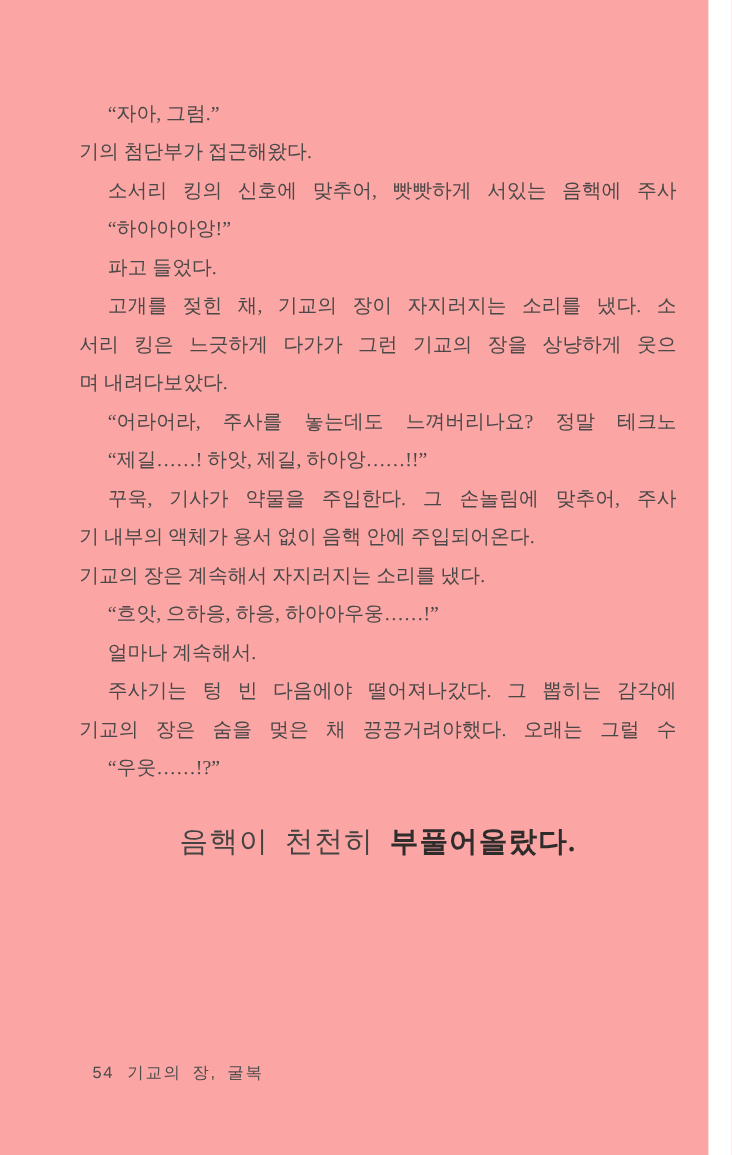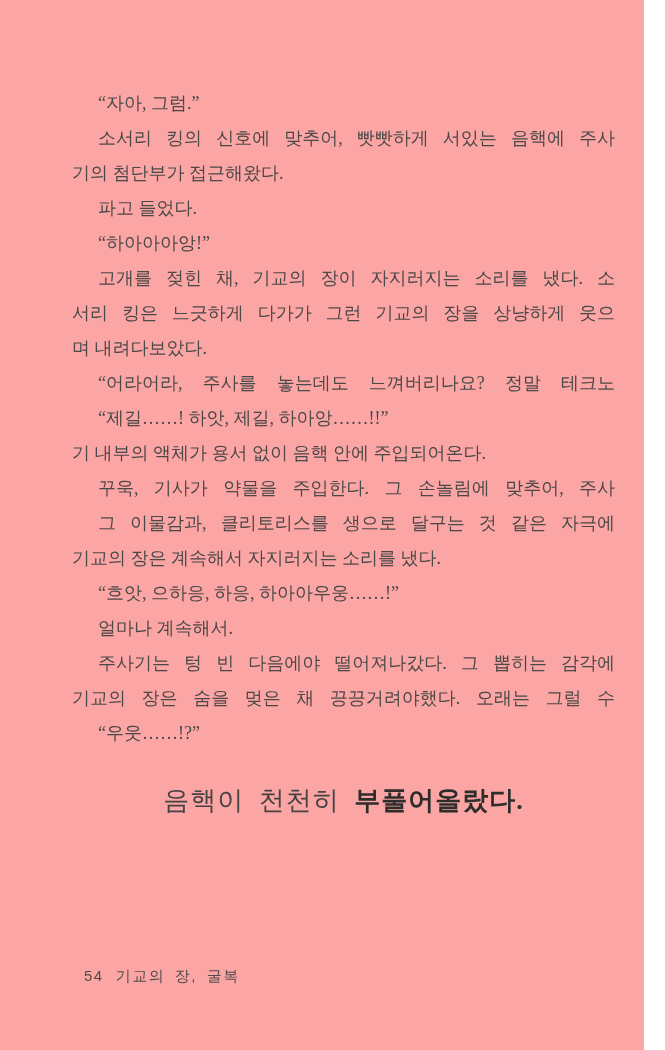--- a/index.html
+++ b/index.html
@@ -66,32 +66,31 @@
   .page-footer .running-title {
     word-spacing: 4px;
   }
 </style>
 </head>
 <body>
 
 <div class="page">
   <main class="text-block">
     <div class="line indent">“자아, 그럼.”</div>
+    <div class="line">기의 첨단부가 접근해왔다.</div>
     <div class="line indent justify">소서리 킹의 신호에 맞추어, 빳빳하게 서있는 음핵에 주사</div>
-    <div class="line">기의 첨단부가 접근해왔다.</div>
+    <div class="line indent">“하아아아앙!”</div>
     <div class="line indent">파고 들었다.</div>
-    <div class="line indent">“하아아아앙!”</div>
     <div class="line indent justify">고개를 젖힌 채, 기교의 장이 자지러지는 소리를 냈다. 소</div>
     <div class="line justify">서리 킹은 느긋하게 다가가 그런 기교의 장을 상냥하게 웃으</div>
     <div class="line">며 내려다보았다.</div>
     <div class="line indent justify">“어라어라, 주사를 놓는데도 느껴버리나요? 정말 테크노</div>
     <div class="line indent">“제길……! 하앗, 제길, 하아앙……!!”</div>
+    <div class="line indent justify">꾸욱, 기사가 약물을 주입한다. 그 손놀림에 맞추어, 주사</div>
     <div class="line">기 내부의 액체가 용서 없이 음핵 안에 주입되어온다.</div>
-    <div class="line indent justify">꾸욱, 기사가 약물을 주입한다. 그 손놀림에 맞추어, 주사</div>
-    <div class="line indent justify">그 이물감과, 클리토리스를 생으로 달구는 것 같은 자극에</div>
     <div class="line">기교의 장은 계속해서 자지러지는 소리를 냈다.</div>
     <div class="line indent">“흐앗, 으하응, 하응, 하아아우웅……!”</div>
     <div class="line indent">얼마나 계속해서.</div>
     <div class="line indent justify">주사기는 텅 빈 다음에야 떨어져나갔다. 그 뽑히는 감각에</div>
     <div class="line justify">기교의 장은 숨을 멎은 채 끙끙거려야했다. 오래는 그럴 수</div>
     <div class="line indent">“우웃……!?”</div>
 
     <div class="emphasis-line">
       <span>음핵이 천천히</span>
       <span class="bold">부풀어올랐다.</span>

